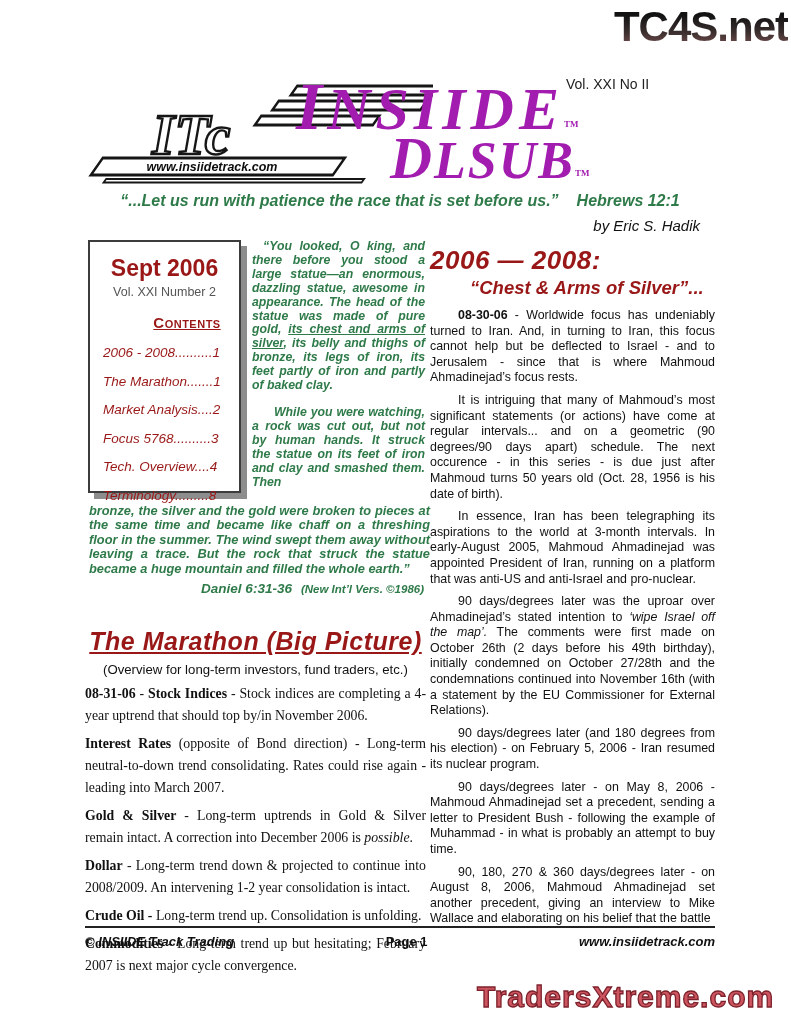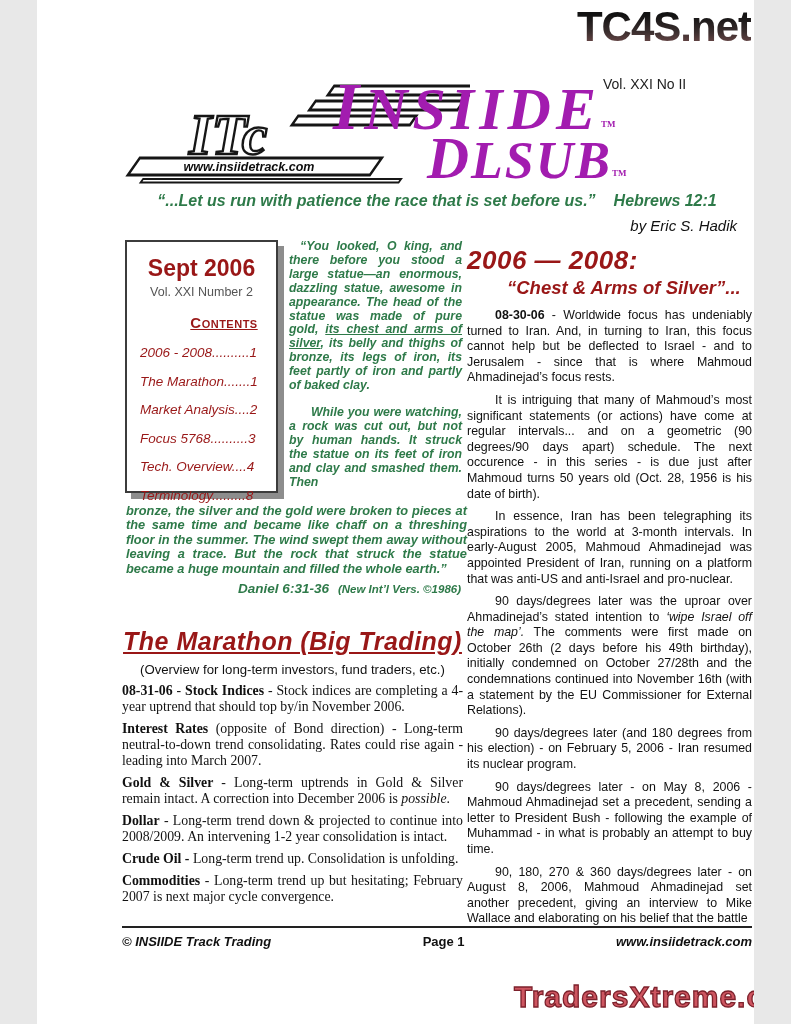--- a/index.html
+++ b/index.html
@@ -1,16 +1,16 @@
 <!DOCTYPE html>
 <html><head>
 <meta charset="utf-8">
 <style>
   html,body{margin:0;padding:0;background:#e8e8e8;}
-  #page{position:relative;width:717px;height:1024px;background:#ffffff;margin:0 auto;
+  #page{position:relative;width:791px;height:1024px;background:#ffffff;margin:0 auto;
         font-family:"Liberation Sans",sans-serif;color:#111;overflow:hidden;}
   .b{font-weight:700;}
   .i{font-style:italic;}
   .u{text-decoration:underline;}
 
   
   #tc4s{position:absolute;top:3px;right:3px;font-size:42px;font-weight:700;letter-spacing:-1px;
         background:linear-gradient(180deg,#121212 25%,#3a2e2e 60%,#7d5151 95%);
         -webkit-background-clip:text;background-clip:text;color:transparent;}
 
@@ -51,21 +51,21 @@
               font-weight:700;font-style:italic;font-size:12.8px;line-height:14.4px;text-align:justify;}
   #quote-cite{position:absolute;left:85px;top:581px;width:339px;text-align:right;color:#2e7a49;
               font-weight:700;font-style:italic;font-size:13.5px;}
   #quote-cite .note{font-size:11.5px;margin-left:9px;}
 
   
   #marathon{position:absolute;left:85px;top:627px;width:341px;}
   .m-title{text-align:center;color:#991717;font-weight:700;font-style:italic;font-size:25px;
            text-decoration:underline;letter-spacing:.5px;}
   .m-sub{text-align:center;font-size:13.2px;margin-top:6px;color:#111;}
-  .m-paras p{font-family:"Liberation Serif",serif;font-size:13.8px;line-height:16px;
+  .m-paras p{font-family:"Liberation Serif",serif;font-size:13.8px;line-height:22px;
              text-align:justify;margin:6px 0 0 0;color:#111;}
 
   
   #article{position:absolute;left:430px;top:245px;width:285px;}
   .a-title{color:#991717;font-weight:700;font-style:italic;font-size:26px;letter-spacing:.5px;}
   .a-sub{color:#991717;font-weight:700;font-style:italic;font-size:18.5px;margin:1px 0 0 40px;}
   .a-paras{margin-top:9px;}
   .a-paras p{font-size:12.4px;line-height:15.6px;text-align:justify;text-indent:28px;
              margin:0 0 7px 0;color:#111;}
 
@@ -139,21 +139,21 @@
     <p class="p1"><span>“You looked, O king, and there before you stood a large statue—an enormous, dazzling statue, awesome in appearance. The head of the statue was made of pure gold, </span><span class="u">its chest and arms of silver</span><span>, its belly and thighs of bronze, its legs of iron, its feet partly of iron and partly of baked clay.</span></p>
     <p class="p2">While you were watching, a rock was cut out, but not by human hands. It struck the statue on its feet of iron and clay and smashed them. Then</p>
   </div>
 
   <div id="quote-full">bronze, the silver and the gold were broken to pieces at the same time and became like chaff on a threshing floor in the summer. The wind swept them away without leaving a trace. But the rock that struck the statue became a huge mountain and filled the whole earth.”</div>
   <div id="quote-cite">
     <span>Daniel 6:31-36</span><span class="note">(New Int’l Vers. ©1986)</span>
   </div>
 
   <div id="marathon">
-    <div class="m-title">The Marathon (Big Trading)</div>
+    <div class="m-title">The Marathon (Big Picture)</div>
     <div class="m-sub">(Overview for long-term investors, fund traders, etc.)</div>
     <div class="m-paras">
       <p><span class="b">08-31-06</span><span> - </span><span class="b">Stock Indices</span><span> - Stock indices are completing a 4-year uptrend that should top by/in November 2006.</span></p>
       <p><span class="b">Interest Rates</span><span> (opposite of Bond direction) - Long-term neutral-to-down trend consolidating.  Rates could rise again - leading into March 2007.</span></p>
       <p><span class="b">Gold &amp; Silver</span><span> - Long-term uptrends in Gold &amp; Silver remain intact.  A correction into December 2006 is </span><span class="i">possible</span><span>.</span></p>
       <p><span class="b">Dollar</span><span> - Long-term trend down &amp; projected to continue into 2008/2009.  An intervening 1-2 year consolidation is intact.</span></p>
       <p><span class="b">Crude Oil -</span><span> Long-term trend up.  Consolidation is unfolding.</span></p>
       <p><span class="b">Commodities</span><span> - Long-term trend up but hesitating; February 2007 is next major cycle convergence.</span></p>
     </div>
   </div>

